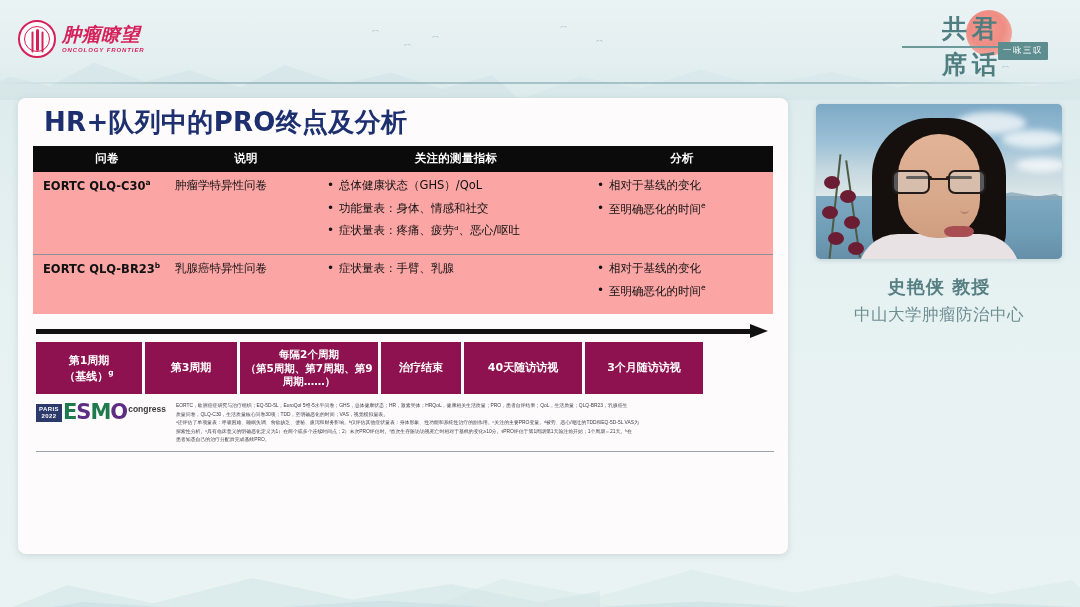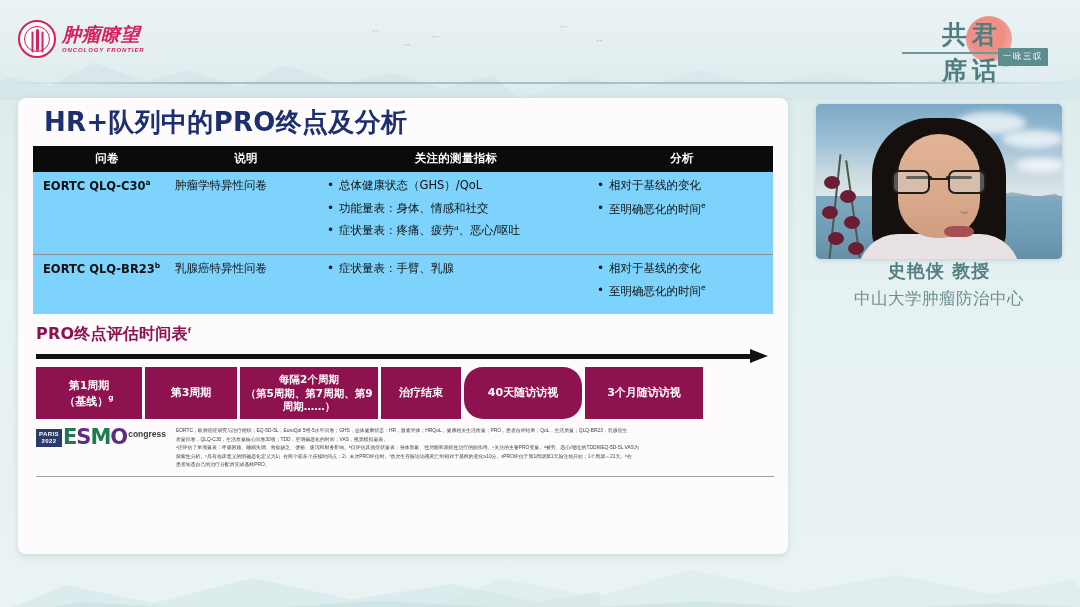--- a/index.html
+++ b/index.html
@@ -87,21 +87,21 @@
     letter-spacing: .5px; font-style: italic;
     font-family: "DejaVu Sans", "Liberation Sans", sans-serif;
   }
   .logo-en {
     font-size: 6px; font-weight: bold; color: #d6205a;
     letter-spacing: .9px; margin-top: 3px; font-style: italic;
   }
 
   
   #show-title {
-    position: absolute; right: 26px; top: 10px; z-index: 6;
+    position: absolute; right: 26px; top: 4px; z-index: 6;
     width: 180px; height: 80px; text-decoration: underline;
   }
   .sun {
     position: absolute; right: 42px; top: 6px; width: 46px; height: 46px;
     border-radius: 50%;
     background: radial-gradient(circle at 45% 42%, #f58c7e 0%, #ef7f74 46%, #f4a396 78%, rgba(244,170,158,.25) 100%);
     opacity: .88;
   }
   .st-line { position: absolute; color: #4f7d80; font-weight: bold; letter-spacing: 5px;
     font-family: "DejaVu Sans", "Liberation Sans", sans-serif; }
@@ -136,21 +136,21 @@
   }
 
   
   #pro-table { width: 740px; margin-left: 5px; border-collapse: collapse; table-layout: fixed; }
   #pro-table thead th {
     background: #0b0b0b; color: #ffffff; font-size: 11.5px; font-weight: bold;
     padding: 5px 0 6px 0; text-align: center; letter-spacing: .3px;
     font-family: "DejaVu Sans", "Liberation Sans", sans-serif;
   }
   #pro-table tbody td {
-    background: #7dd3fc; vertical-align: top; padding: 6px 4px 8px 4px;
+    background: #fca5a5; vertical-align: top; padding: 6px 4px 8px 4px;
     font-size: 11.5px; color: #111;
     font-family: "DejaVu Sans", "Liberation Sans", sans-serif;
   }
   #pro-table tbody tr + tr td { border-top: 1.2px solid #8f8f99; }
   .c-name  { width: 138px; padding-left: 10px !important; font-weight: bold; font-size: 12.5px; }
   .c-desc  { width: 150px; }
   .c-meas  { width: 270px; }
   .c-anal  { width: 182px; }
   .blist { list-style: none; }
   .blist li {
@@ -181,21 +181,21 @@
     background: #8e1250; color: #ffffff; text-align: center;
     display: flex; align-items: center; justify-content: center;
     font-size: 11px; font-weight: bold; line-height: 1.28; height: 52px;
     padding: 2px 3px; font-family: "DejaVu Sans", "Liberation Sans", sans-serif;
   }
   .tl-box.b0 { width: 106px; }
   .tl-box.b1 { width: 92px; }
   .tl-box.b2 { width: 92px; }
   .tl-box.b3 { width: 138px; font-size: 10.5px; }
   .tl-box.b4 { width: 80px; }
-  .tl-box.b5 { width: 118px; border-radius: 19px; }
+  .tl-box.b5 { width: 118px; }
   .tl-box.b6 { width: 118px; }
 
   
   .foot {
     display: flex; gap: 10px; align-items: flex-start;
     margin: 8px 0 0 8px; width: 740px;
   }
   .esmo-logo { display: flex; align-items: flex-end; gap: 1px; flex: 0 0 auto; padding-top: 2px; }
   .esmo-paris {
     background: #2b3a6b; color: #fff; font-size: 6px; font-weight: bold; line-height: 1.15;
@@ -259,21 +259,21 @@
   .v-brow { position: absolute; width: 26px; height: 3px; background: #2a1d17; border-radius: 2px; }
   .v-mouth {
     position: absolute; left: 46px; top: 92px; width: 30px; height: 11px;
     background: #a84e52; border-radius: 14px/8px;
   }
   .v-nose { position: absolute; left: 62px; top: 74px; width: 9px; height: 6px;
     border-bottom: 2px solid rgba(150,100,80,.5); border-radius: 0 0 6px 6px; }
 
   .vid-name {
     text-align: center; color: #567f83; font-size: 18px; font-weight: bold;
-    letter-spacing: 1px;
+    margin-top: 16px; letter-spacing: 1px;
     font-family: "DejaVu Sans", "Liberation Sans", sans-serif;
   }
   .vid-org {
     text-align: center; color: #6d8e90; font-size: 16.5px; margin-top: 5px; letter-spacing: .5px;
     font-family: "DejaVu Sans", "Liberation Sans", sans-serif;
   }
 </style>
 </head>
 <body>
 
@@ -362,23 +362,20 @@
             <li><span>相对于基线的变化</span></li>
             <li><span>至明确恶化的时间</span><sup>e</sup></li>
           </ul>
         </td>
       </tr>
 
     </tbody>
   </table>
 
   <div class="pro-sec">
-    <div class="pro-sec-title">
-      <span>PRO终点评估时间表</span><sup>f</sup>
-    </div>
     <div class="arrow-wrap">
       <div class="arrow-line"></div>
       <div class="arrow-head"></div>
     </div>
     <div class="tl-row">
       <div class="tl-box b0">
         <div><span>第1周期</span><br><span>（基线）</span><sup>g</sup></div>
       </div>
       <div class="tl-box b2">
           <span>第3周期</span>

